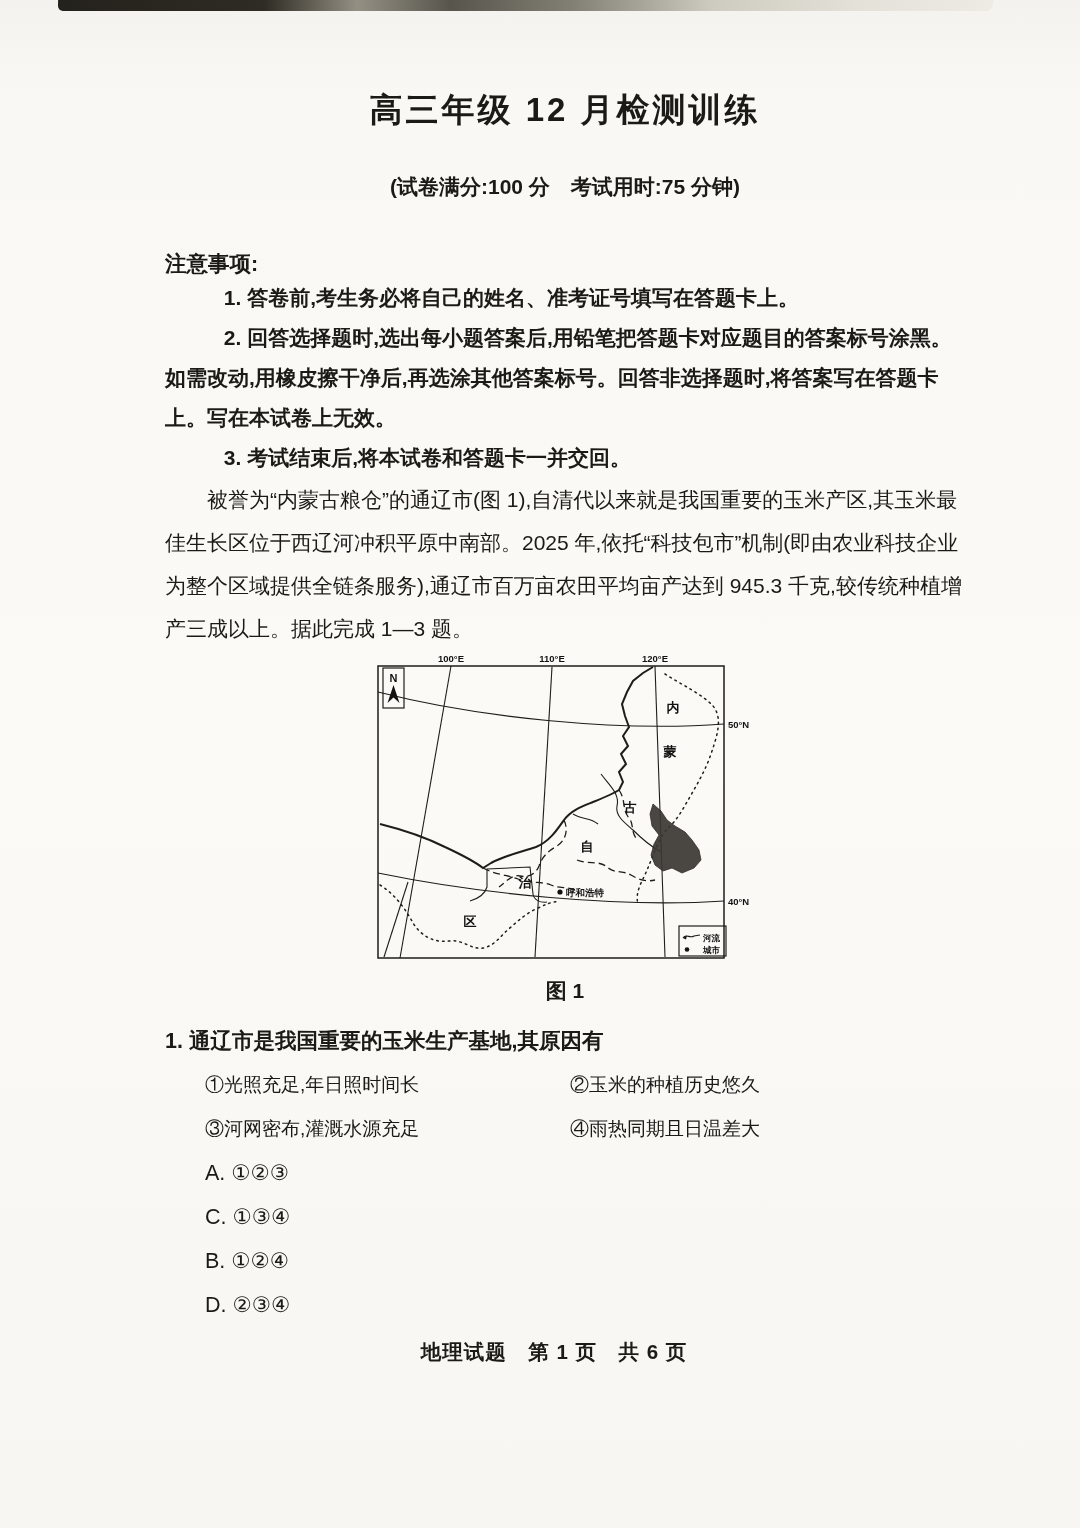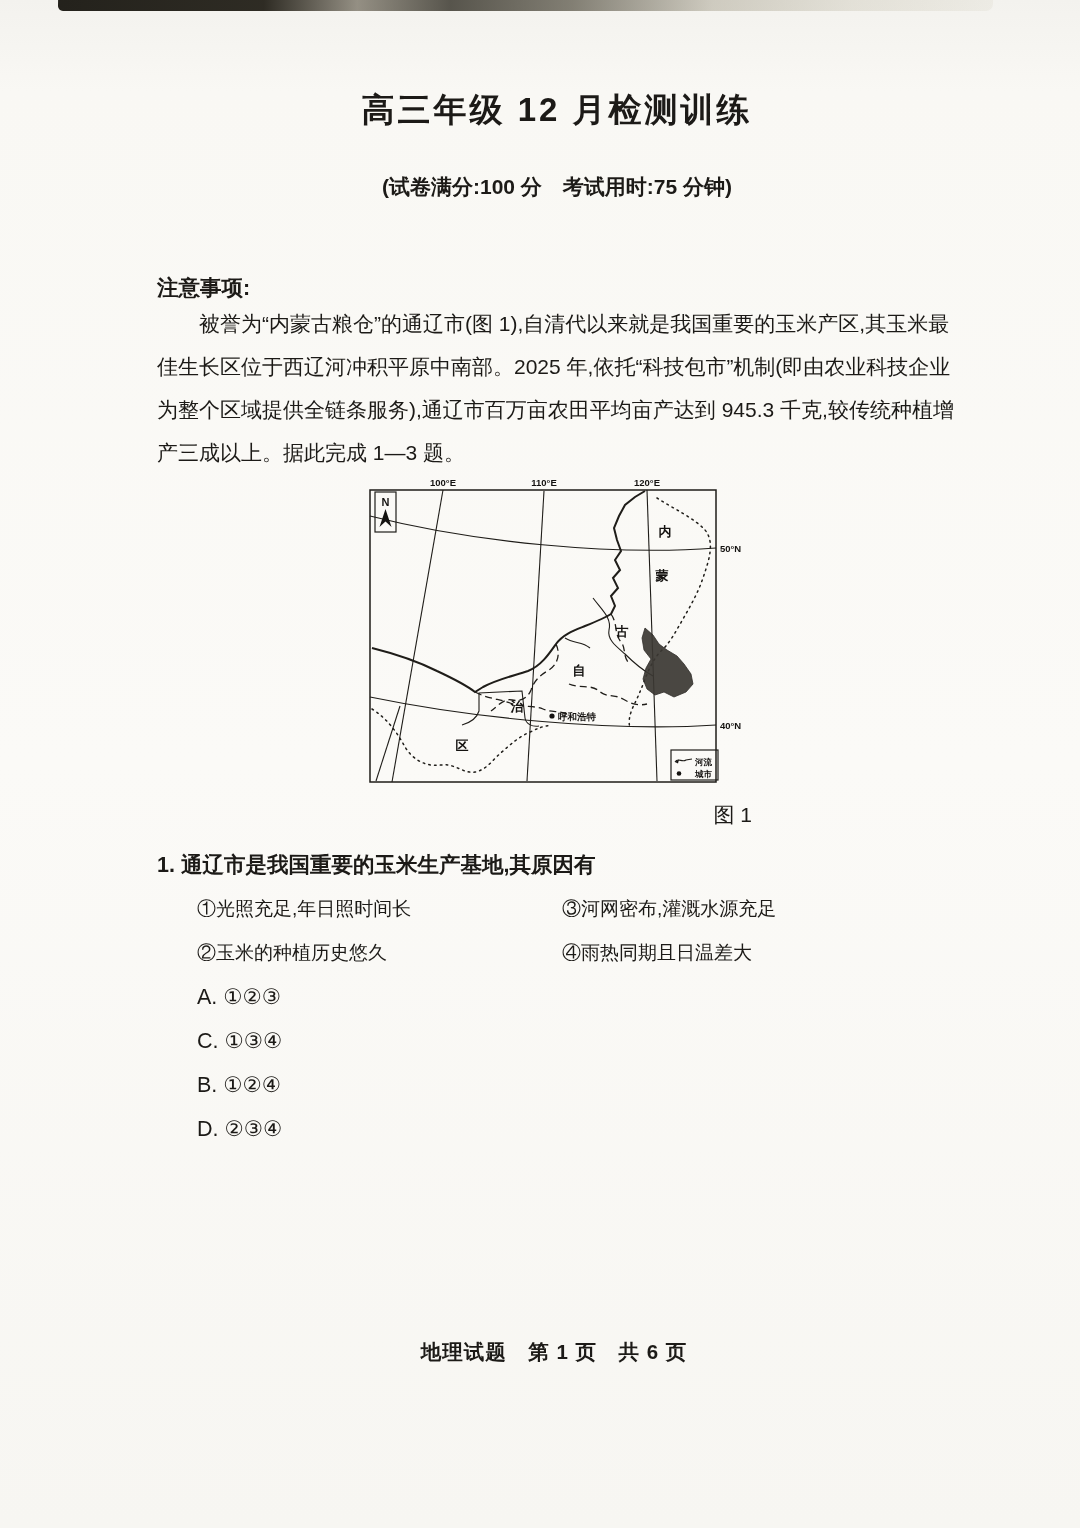--- a/index.html
+++ b/index.html
@@ -18,38 +18,38 @@
   .scan-artifact {
     position:absolute; top:0; left:58px; width:935px; height:11px;
     background:linear-gradient(90deg,
       rgba(18,16,10,0.92) 0%, rgba(25,22,14,0.9) 22%,
       rgba(70,62,44,0.55) 32%, rgba(35,32,22,0.75) 42%,
       rgba(55,50,34,0.6) 55%, rgba(110,100,70,0.28) 70%,
       rgba(140,130,95,0.16) 85%, rgba(160,150,110,0.08) 100%);
     border-radius:0 0 7px 5px;
     transform:skewX(-1deg);
   }
-  .content { position:absolute; left:157px; top:0; width:800px; }
+  .content { position:absolute; left:165px; top:0; width:800px; }
 
   .title   { text-align:center; margin-top:88px; font-size:33px; font-weight:bold; letter-spacing:3px; }
   .subtitle{ text-align:center; margin-top:12px; font-size:35px; font-weight:bold; letter-spacing:4px; }
   .meta    { text-align:center; margin-top:40px; font-size:21px; font-weight:bold; }
 
-  .notice-head { margin-top:72px; font-size:21.5px; font-weight:bold; }
+  .notice-head { margin-top:48px; font-size:21.5px; font-weight:bold; }
   .notice p { margin:0; font-size:21px; line-height:40px; font-weight:600; text-indent:2.8em; }
 
   .section-head {
     margin-top:44px; font-size:21.5px; font-weight:bold; line-height:44px;
     padding-left:2em; text-indent:-2em;
   }
   .passage { margin:0; font-size:21px; line-height:43px; font-weight:400; text-indent:2em; }
 
   .figure { margin:4px 0 0 205px; width:390px; }
   .figure svg { display:block; }
-  .fig-caption { text-align:right; font-size:21px; font-weight:400; margin-top:8px; }
+  .fig-caption { text-align:center; font-size:21px; font-weight:700; margin-top:8px; }
 
   .q-stem { margin-top:14px; font-size:21.5px; font-weight:600; line-height:44px; }
   .statements {
     display:grid; grid-template-columns:365px 1fr; margin-left:40px;
     font-size:19px; font-weight:500;
   }
   .statements div { line-height:44px; }
   .choices { display:flex; margin-left:40px; font-size:21.5px; font-weight:500;flex-direction:column; }
   .choices div { line-height:44px; }
   .choices div:nth-child(1){ width:180px; }
@@ -69,20 +69,25 @@
 <body>
 
 <div class="page">
   <div class="scan-artifact"></div>
 
   <div class="content">
     <div class="title">高三年级 12 月检测训练</div>
     <div class="meta">(试卷满分:100 分　考试用时:75 分钟)</div>
 
     <div class="notice-head">注意事项:</div>
+    <div class="notice">
+      <p>1. 答卷前,考生务必将自己的姓名、准考证号填写在答题卡上。</p>
+      <p>2. 回答选择题时,选出每小题答案后,用铅笔把答题卡对应题目的答案标号涂黑。如需改动,用橡皮擦干净后,再选涂其他答案标号。回答非选择题时,将答案写在答题卡上。写在本试卷上无效。</p>
+      <p>3. 考试结束后,将本试卷和答题卡一并交回。</p>
+    </div>
 
     <p class="passage">被誉为“内蒙古粮仓”的通辽市(图 1),自清代以来就是我国重要的玉米产区,其玉米最佳生长区位于西辽河冲积平原中南部。2025 年,依托“科技包市”机制(即由农业科技企业为整个区域提供全链条服务),通辽市百万亩农田平均亩产达到 945.3 千克,较传统种植增产三成以上。据此完成 1—3 题。</p>
 
     <div class="figure">
       <svg viewBox="0 0 390 315" width="390" height="315">
 
         <rect x="8" y="12" width="346" height="292" class="map-line" stroke-width="1.5"></rect>
 
         <line x1="81" y1="12" x2="30" y2="304" class="map-line" stroke-width="1.1"></line>
         <line x1="182" y1="13" x2="165" y2="303" class="map-line" stroke-width="1.1"></line>
@@ -143,22 +148,22 @@
           <circle cx="317" cy="295.5" r="2.3" fill="#141210"></circle>
           <text x="333" y="299" font-size="8.5" font-weight="bold" class="map-text">城市</text>
         </g>
       </svg>
       <div class="fig-caption">图 1</div>
     </div>
 
     <div class="q-stem">1. 通辽市是我国重要的玉米生产基地,其原因有</div>
     <div class="statements">
       <div>①光照充足,年日照时间长</div>
+      <div>②玉米的种植历史悠久</div>
       <div>③河网密布,灌溉水源充足</div>
-      <div>②玉米的种植历史悠久</div>
       <div>④雨热同期且日温差大</div>
     </div>
     <div class="choices">
       <div>A. ①②③</div>
       <div>C. ①③④</div>
       <div>B. ①②④</div>
       <div>D. ②③④</div>
     </div>
   </div>
 

